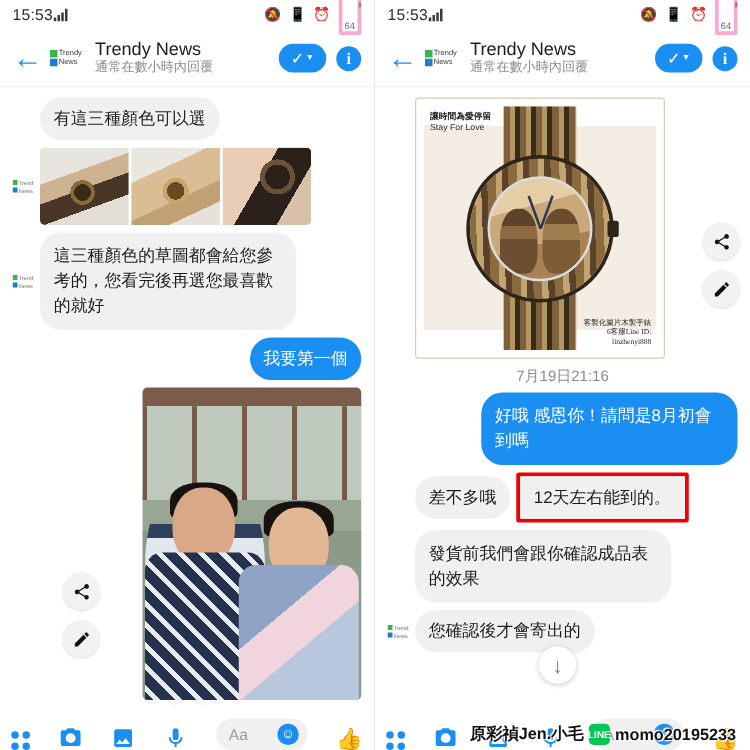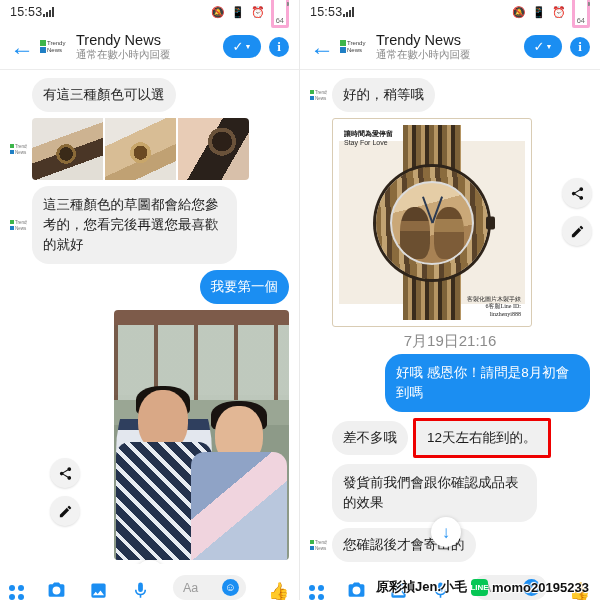--- a/index.html
+++ b/index.html
@@ -99,21 +99,21 @@
 
   .bubble {
     max-width: 205px; padding: 9px 11px; border-radius: 17px;
     font-size: 13.5px; line-height: 20px; color: #1c1c1c;
     background: #f0f0f0; word-wrap: break-word;
   }
   .bubble.out { background: #1b8ef2; color: #ffffff; }
   .bubble.tight { padding: 7px 11px; }
 
   .timestamp {
-    text-align: center; font-size: 15px; color: #8b8b8b;
+    text-align: center; font-size: 12px; color: #8b8b8b;
     margin: 7px 0 6px 0; line-height: 14px;
   }
 
   
   .photo-row { display: flex; gap: 2px; border-radius: 4px; overflow: hidden; }
   .wshot { width: 71px; height: 62px; position: relative; overflow: hidden; }
   .wshot .bg { position: absolute; inset: 0; }
   .w1 .bg { background:
       radial-gradient(circle at 48% 58%, #3a2a18 0 13%, #8a6a38 13% 19%, rgba(0,0,0,0) 19%),
       linear-gradient(160deg, #e7e3dd 0 34%, #cdb391 34% 52%, #4a3626 52% 72%, #e2ded6 72%); }
@@ -465,33 +465,20 @@
       </div>
       <div class="hd-btn-check">
         <span class="ck">✓</span>
         <span class="cv">▼</span>
       </div>
       <div class="hd-info">i</div>
     </div>
 
     <div class="thread">
 
-      <div class="row">
-        <div class="mini-av">
-          <div class="mini-row">
-            <span class="mini-sq"></span>
-            <span class="mini-tx">Trendy</span>
-          </div>
-          <div class="mini-row">
-            <span class="mini-sq blue"></span>
-            <span class="mini-tx">News</span>
-          </div>
-        </div>
-        <div class="bubble tight">好的，稍等哦</div>
-      </div>
 
       <div class="row">
         <div class="mini-av spacer"></div>
         <div class="watch-card">
           <div class="wc-inner">
             <div class="wc-title">
               <div class="wc-t1">讓時間為愛停留</div>
               <div class="wc-t2">Stay For Love</div>
             </div>
             <div class="wc-strap top"></div>

